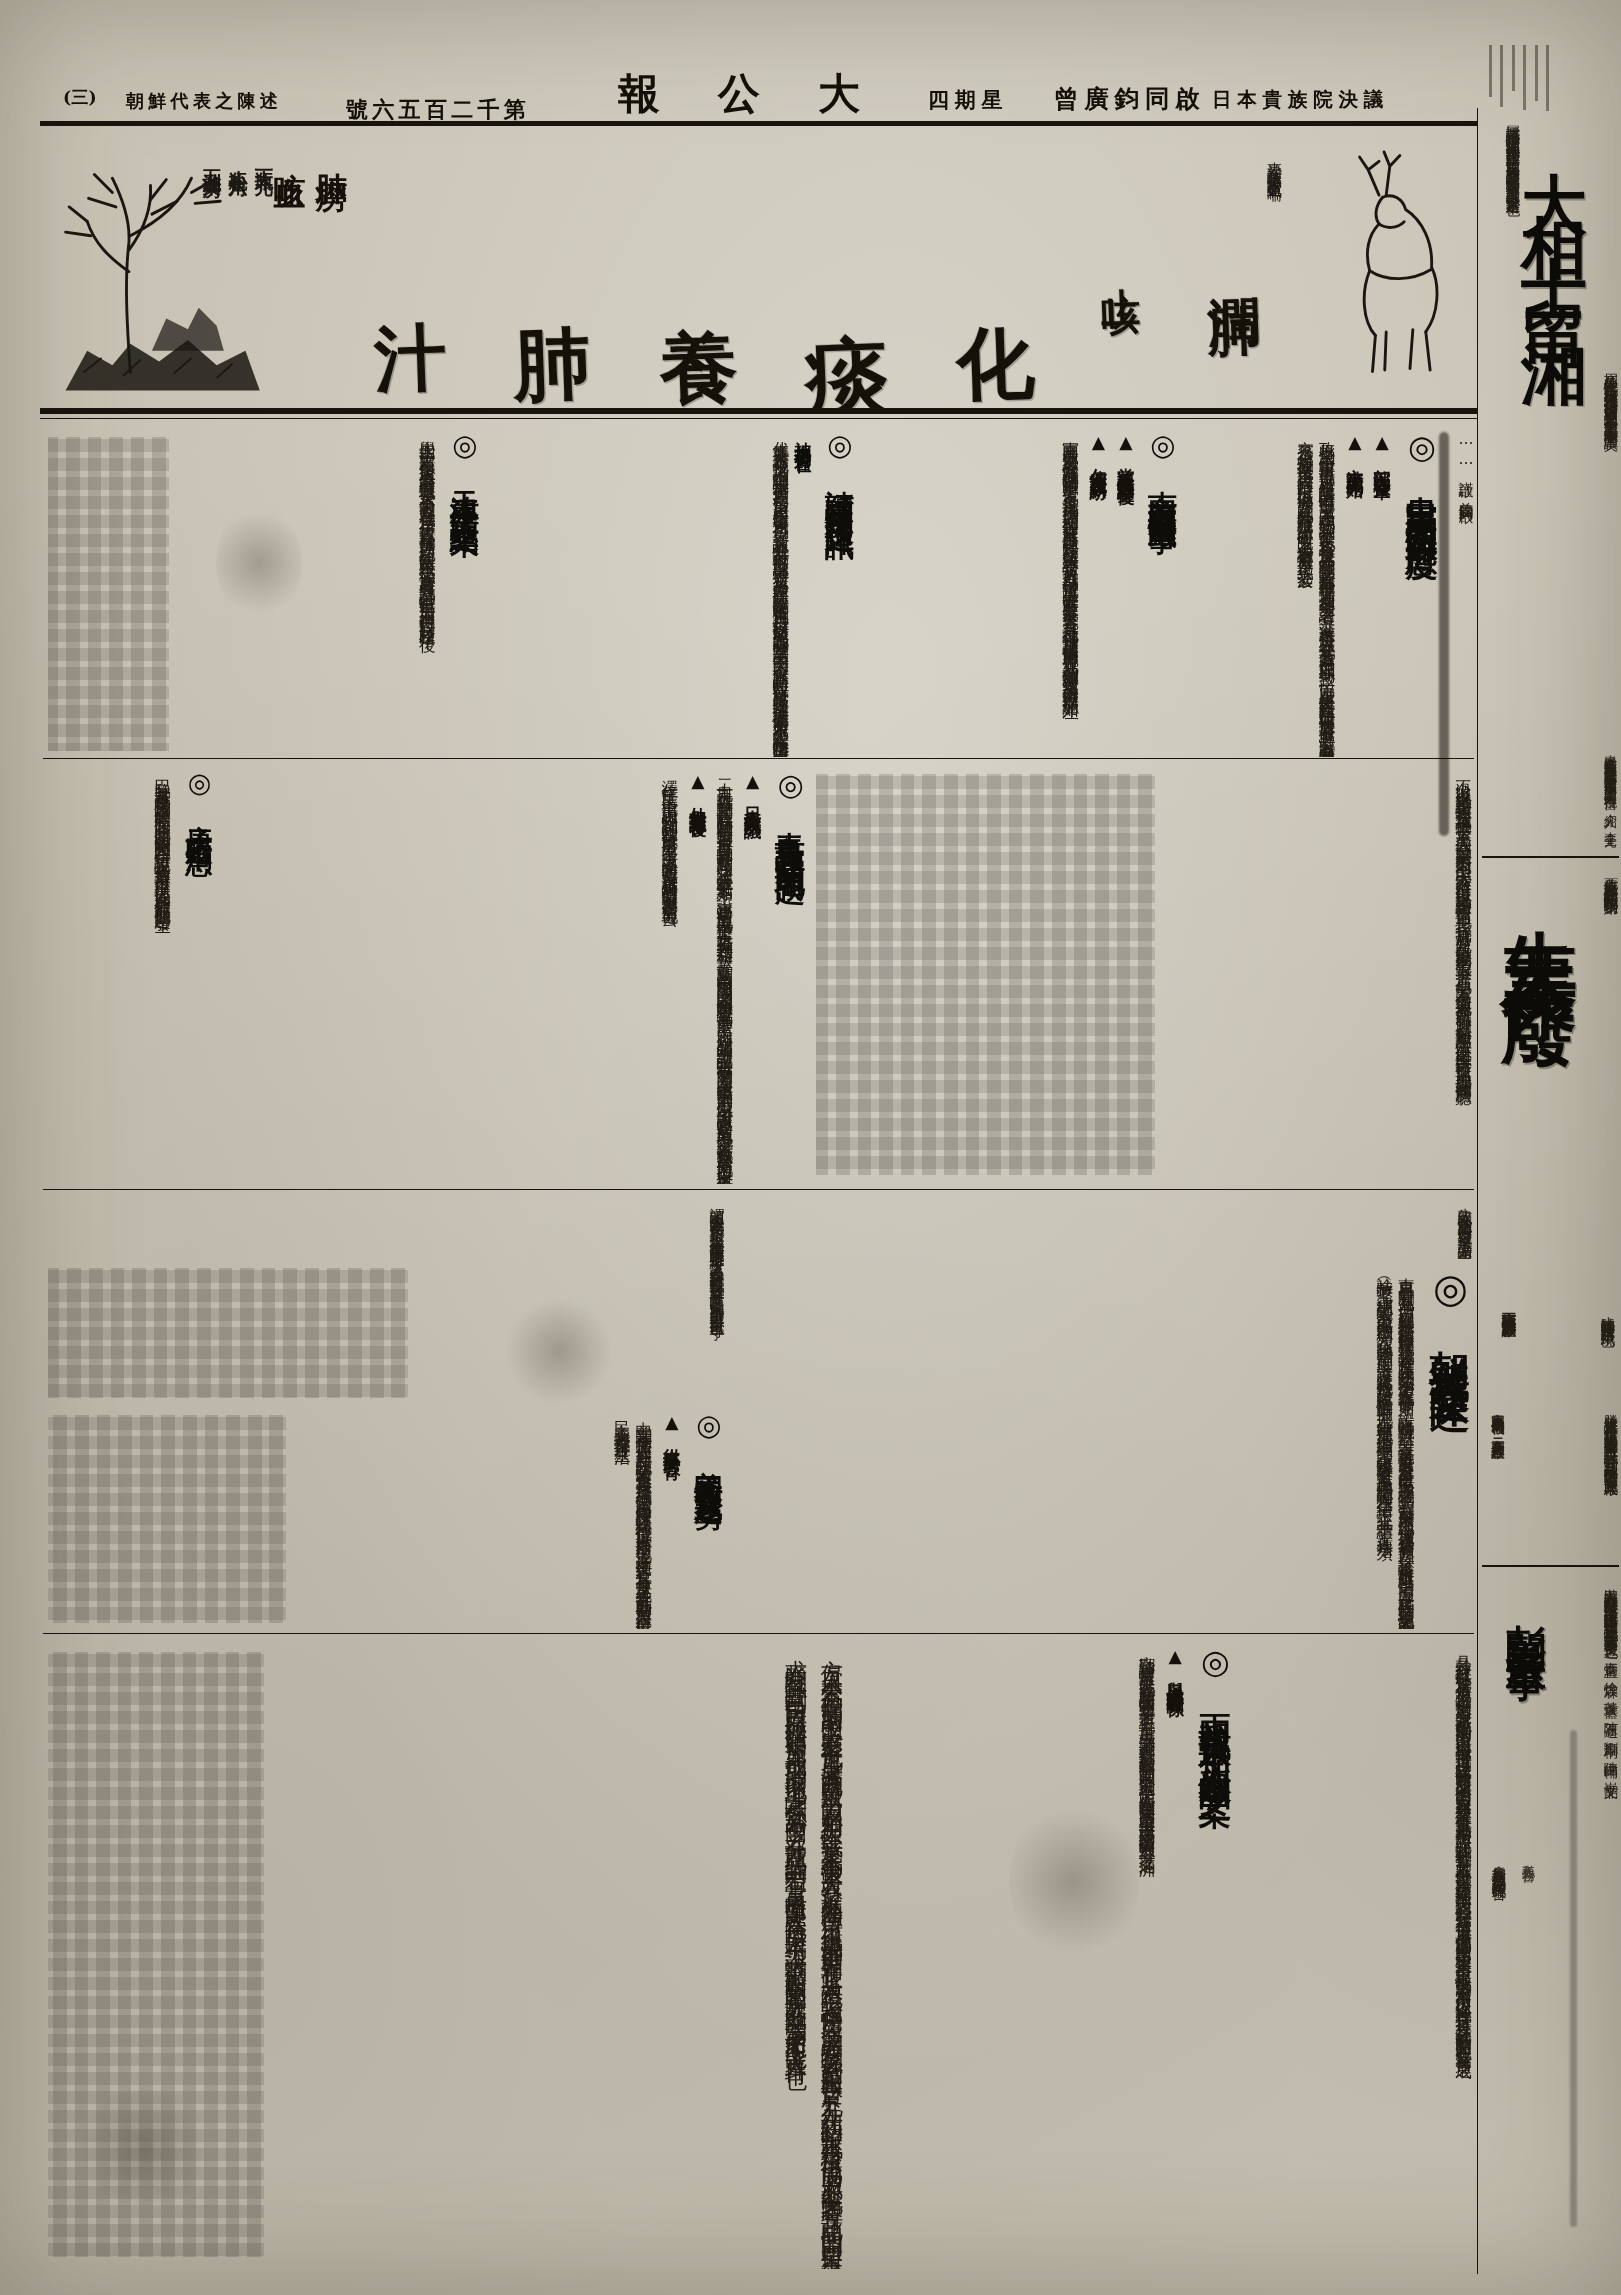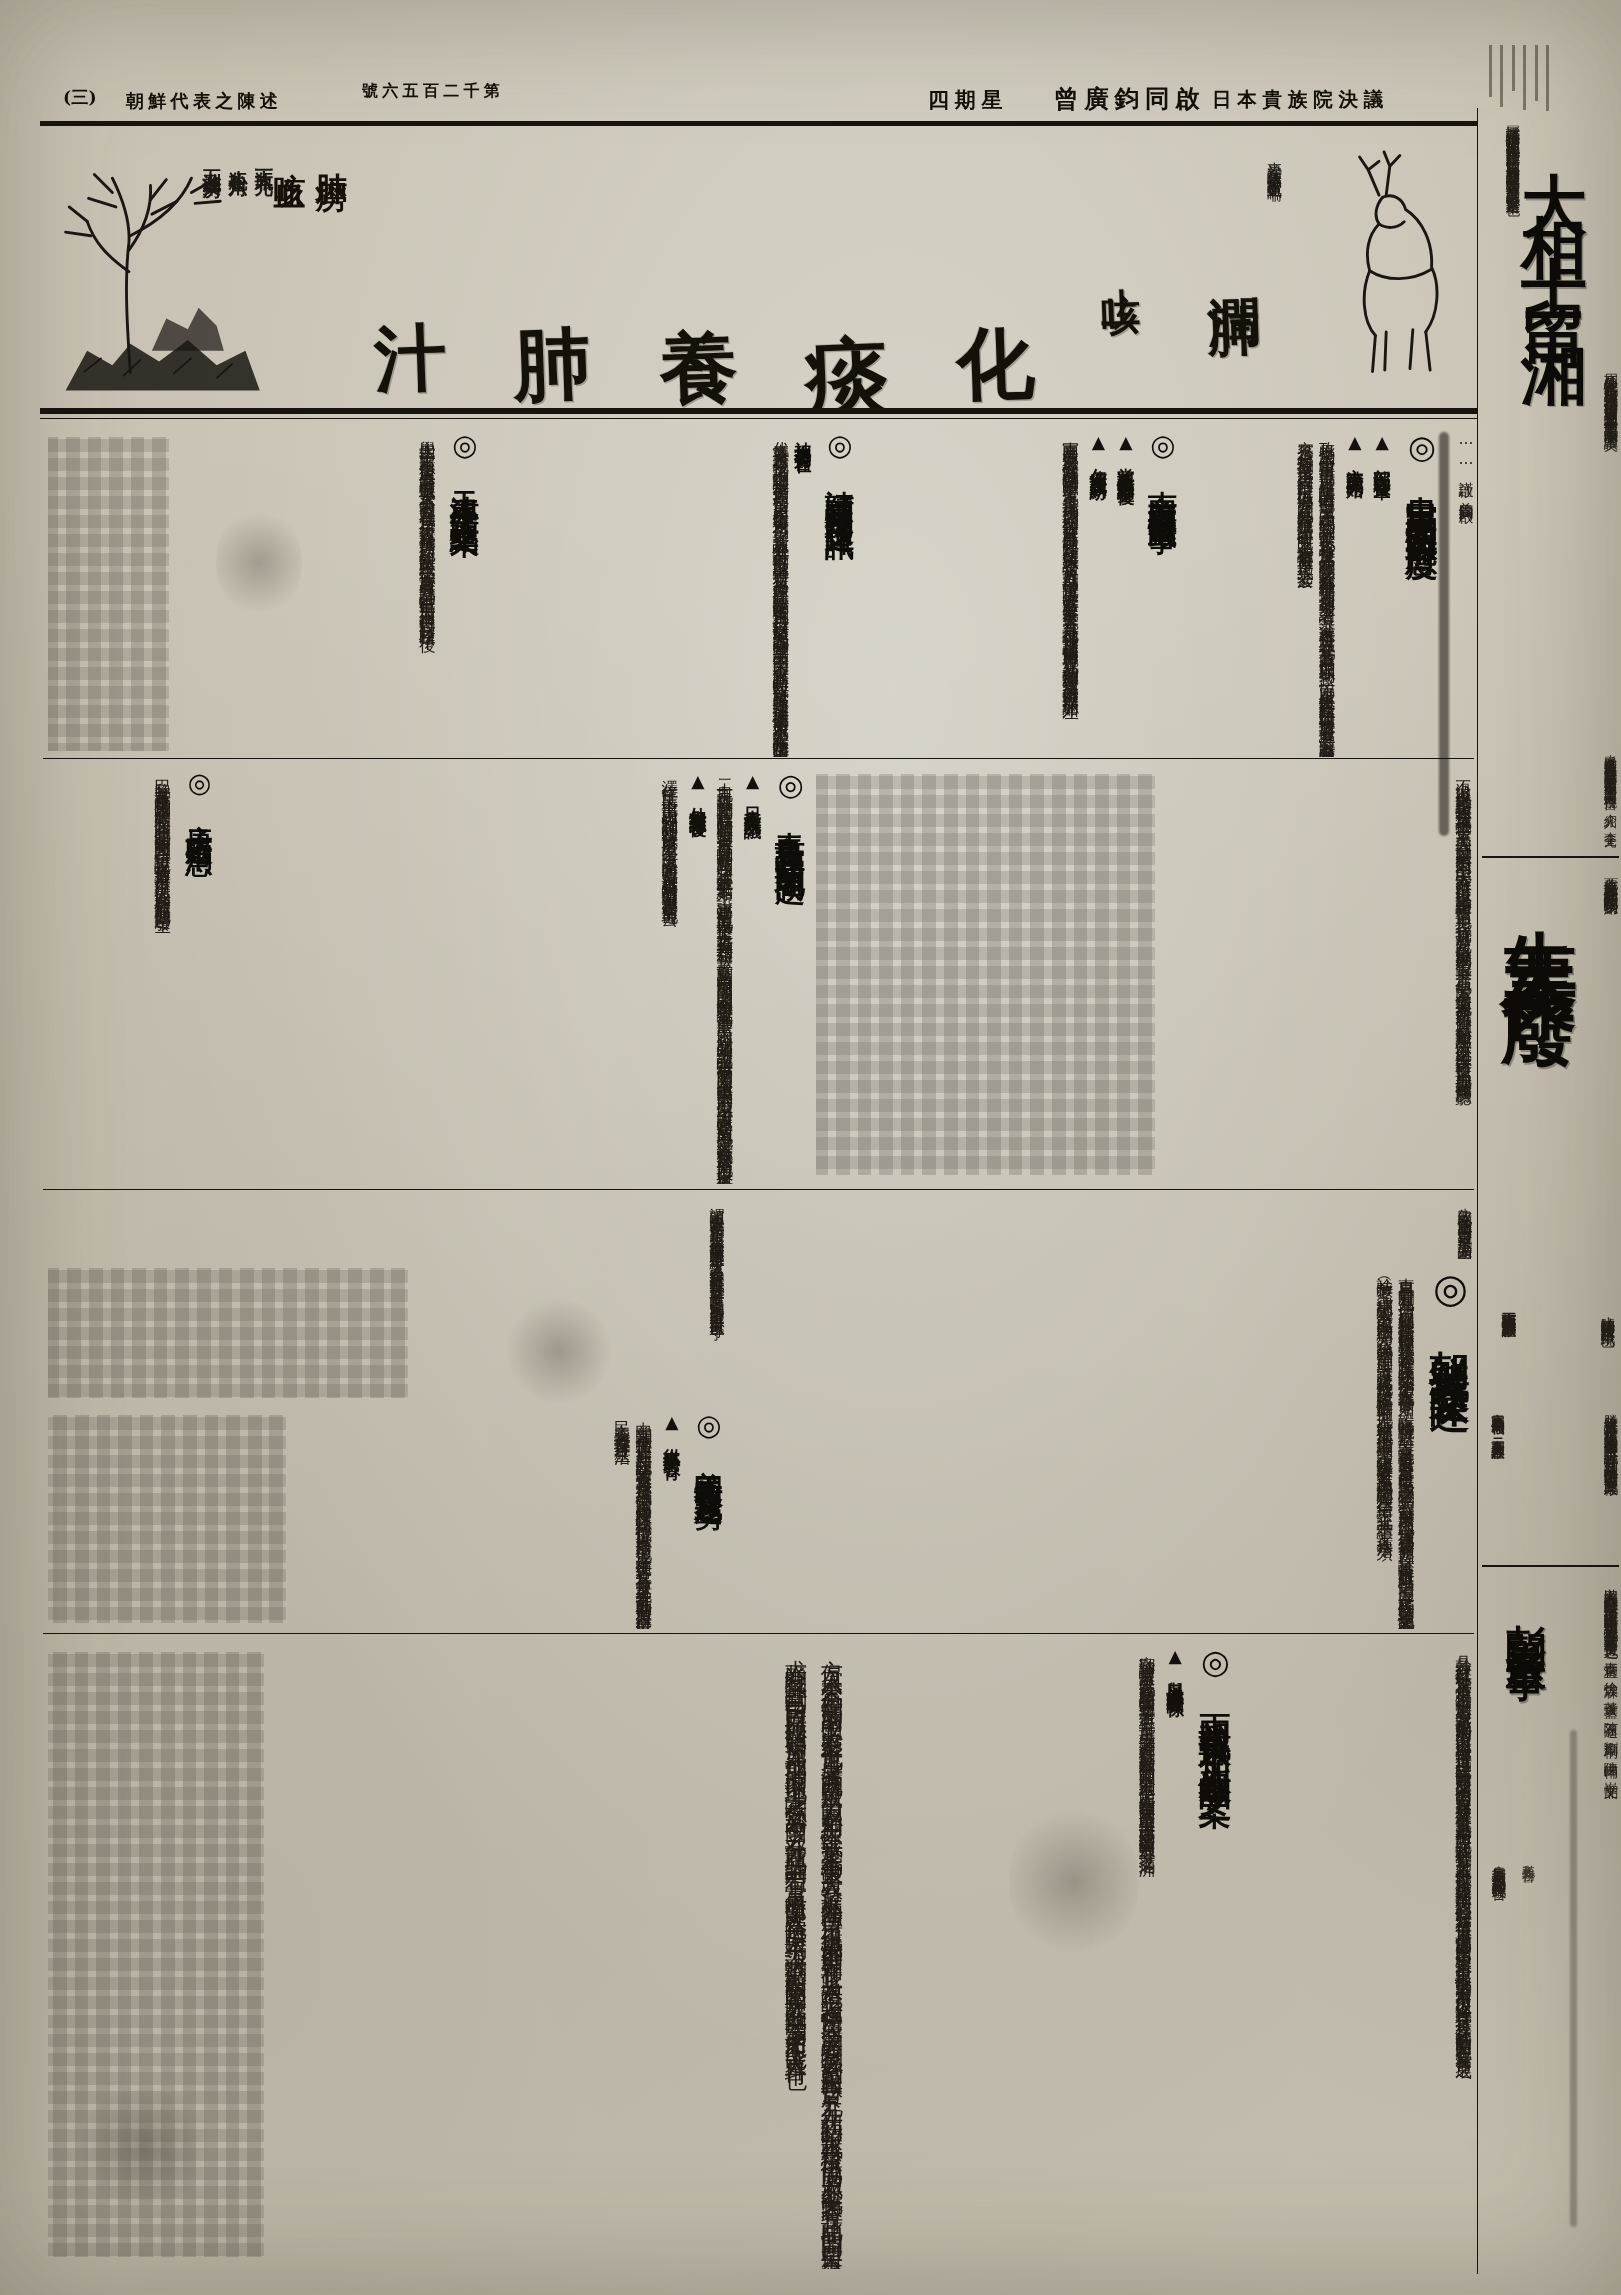--- a/index.html
+++ b/index.html
@@ -39,21 +39,22 @@
   .stubrow{position:absolute;display:flex;flex-direction:row-reverse;gap:8.6px;}
   .stub{width:2.9px;background:rgba(45,39,28,.5);}
 </style>
 </head>
 <body>
 
 <div class="page">
 
   <div class="mh" style="left:63px;top:85px;font-size:17.3px;">(三)</div>
   <div class="mh" style="left:126px;top:89px;font-size:18px;letter-spacing:4.3px;">朝鮮代表之陳述</div>
-  <div class="mh" style="left:346px;top:81px;font-size:16px;letter-spacing:4.3px;margin-left:16px;">號六五百二千第</div>
+  <div class="mh" style="left:346px;top:95px;font-size:22px;letter-spacing:4.3px;">號六五百二千第</div>
+  <div class="mh" style="left:618px;top:66px;font-size:42px;letter-spacing:58px;">報公大</div>
   <div class="mh" style="left:928px;top:86px;font-size:21px;letter-spacing:5.8px;">四期星</div>
   <div class="mh" style="left:1054px;top:82px;font-size:24.5px;letter-spacing:5.8px;">曾廣鈞同啟</div>
   <div class="mh" style="left:1212px;top:86px;font-size:19.5px;letter-spacing:5.8px;">日本貴族院決議</div>
   <div class="rule" style="left:40px;top:121px;width:1438px;height:5px;"></div>
 
   <div class="stubrow" style="left:1489px;top:45px;height:69px;">
     <div class="stub" style="height:66px"></div>
     <div class="stub" style="height:56px"></div>
     <div class="stub" style="height:65px"></div>
     <div class="stub" style="height:46px"></div>

